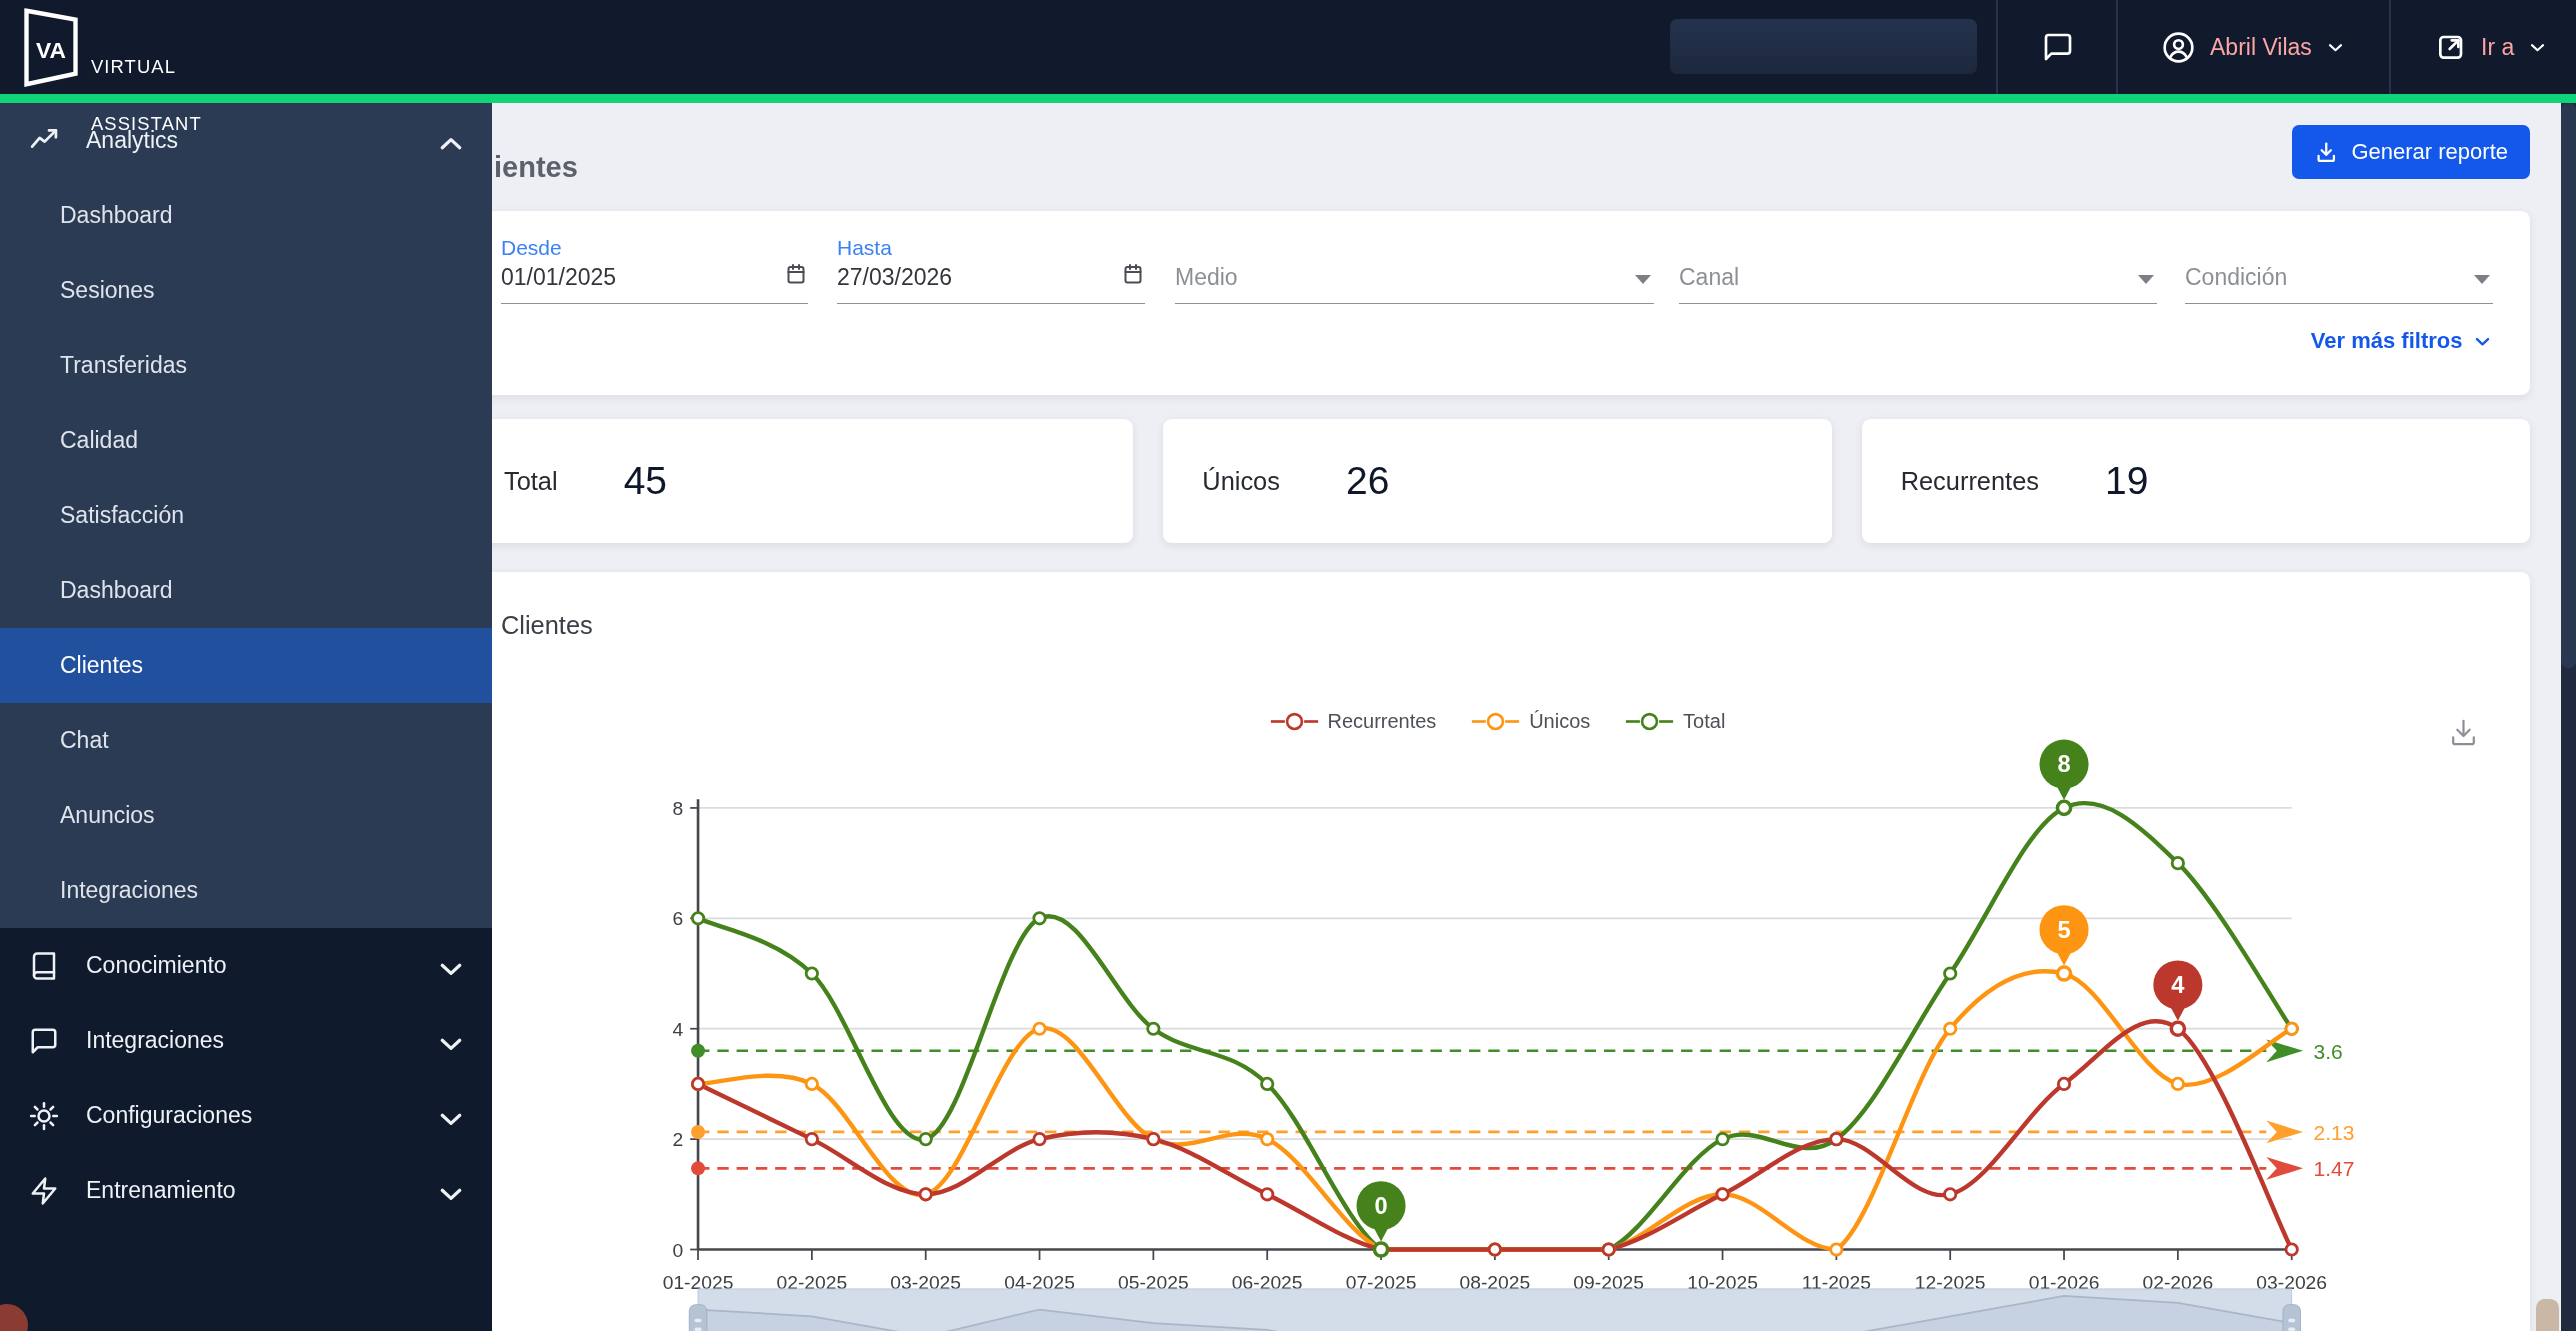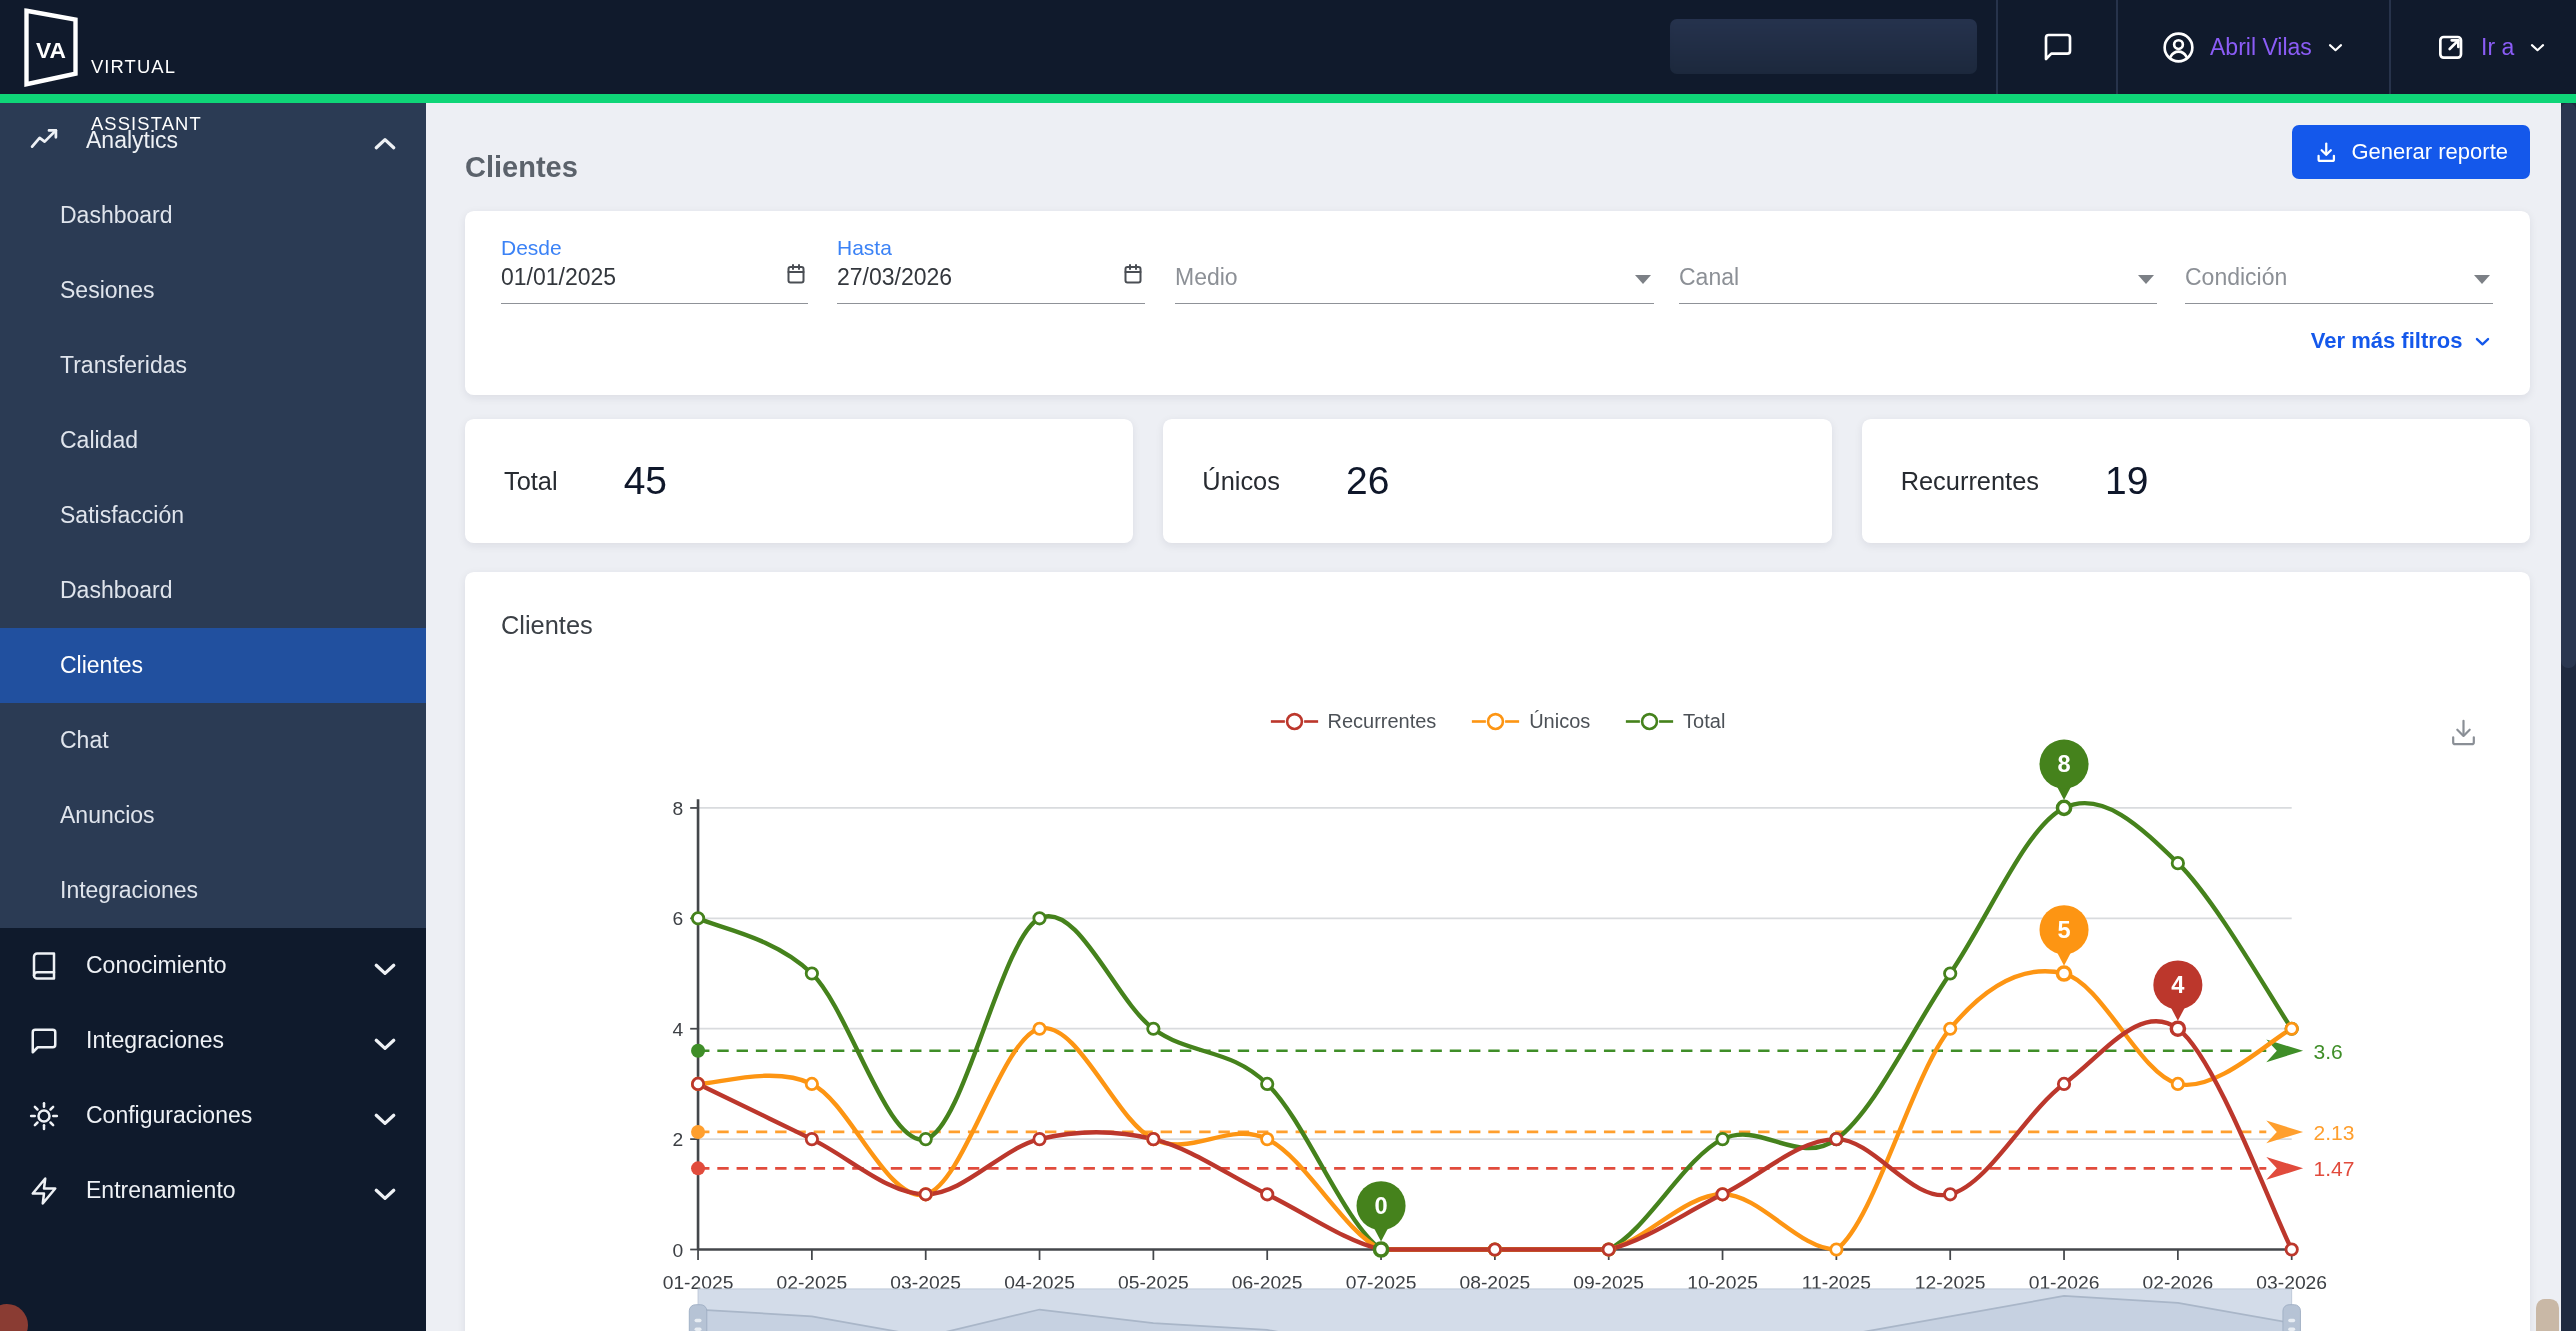--- a/index.html
+++ b/index.html
@@ -10,25 +10,25 @@
   .icon{display:block;}
   
   .nav{position:absolute;top:0;left:0;width:2576px;height:94px;background:#101a2c;z-index:20;}
   .greenbar{position:absolute;top:94px;left:0;width:2576px;height:8.8px;background:#0fd578;z-index:21;}
   .logo{position:absolute;left:23px;top:8px;color:#fff;}
   .brand{position:absolute;left:91px;top:23px;color:#fff;font-size:18.4px;letter-spacing:1.1px;line-height:24.5px;font-weight:500;}
   .brand span{display:block;margin-top:32px;}
   .nav-blur-wrap{position:absolute;left:1670px;top:19px;width:307px;height:55px;border-radius:7px;overflow:hidden;}
   .nav-blur{position:absolute;inset:-10.5px;background:linear-gradient(180deg,#273450 0%,#1a2639 100%);filter:blur(5.3px);}
   .nav-divider{position:absolute;top:0;bottom:0;width:1.8px;background:#27334b;}
-  .nav-item{position:absolute;top:0;height:94px;display:flex;align-items:center;color:#8b5cf6;gap:14px;cursor:pointer;}
+  .nav-item{position:absolute;top:0;height:94px;display:flex;align-items:center;color:#fca5a5;gap:14px;cursor:pointer;}
   .nav-item .lbl{font-size:23px;}
   .nav-item svg{stroke:#fff;}
   
-  .sidebar{position:absolute;left:0;top:103px;bottom:0;width:426px;background:#0f1a2c;z-index:10;}
+  .sidebar{position:absolute;left:0;top:103px;bottom:0;width:492px;background:#0f1a2c;z-index:10;}
   .sb-block{background:#2b3b54;}
   .sb-sec{height:75px;display:flex;align-items:center;padding-left:29px;padding-right:33px;color:#eef1f5;cursor:pointer;}
   .sb-sec .icon{width:30px;height:30px;flex:0 0 30px;}
   .sb-sec-label{font-size:23px;margin-left:27px;flex:1;}
   .sb-chev{width:23px;height:23px;}
   .sb-item{height:75px;display:flex;align-items:center;padding-left:60px;color:#dfe4ec;font-size:23px;cursor:pointer;}
   .sb-item.sel{background:#21509f;color:#fff;}
   .peek-avatar{position:absolute;left:-14px;bottom:-14px;width:42px;height:42px;border-radius:50%;background:#8a3c33;}
   
   .main{position:absolute;left:426px;top:103px;right:0;bottom:0;background:#edeff4;}

